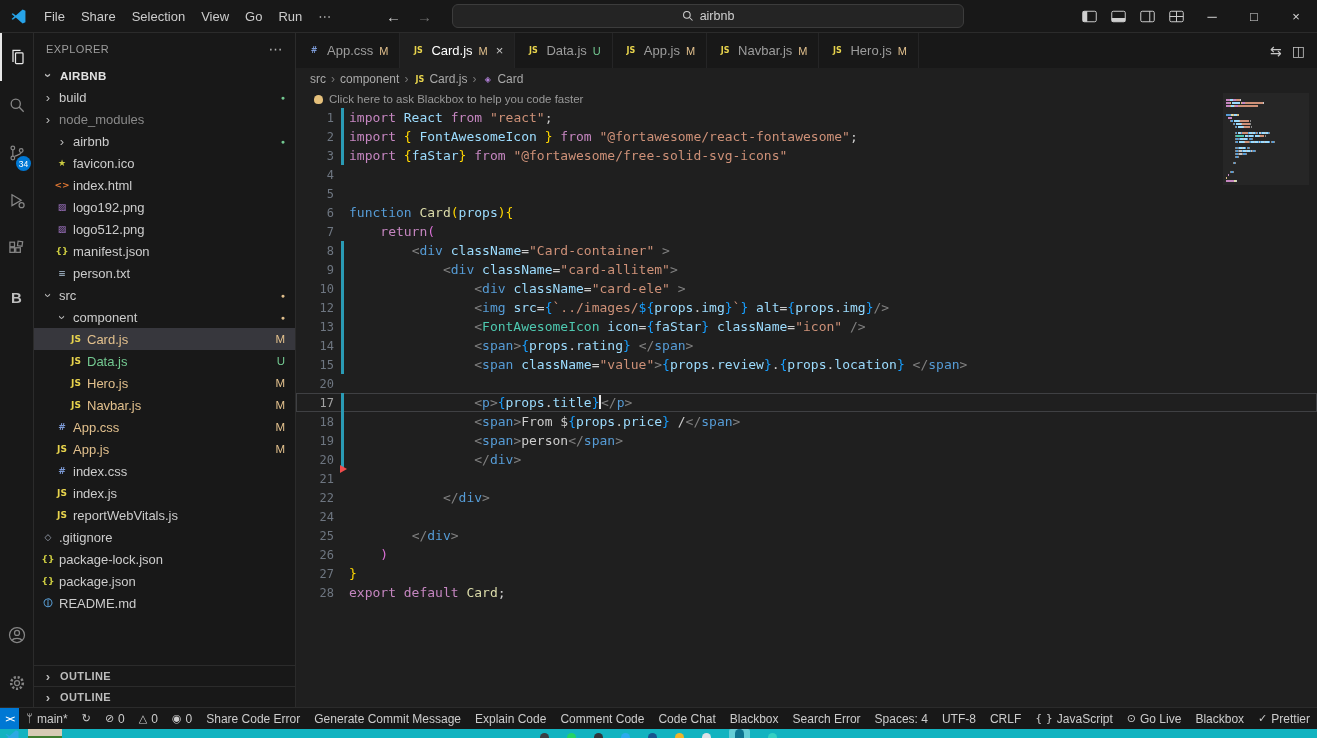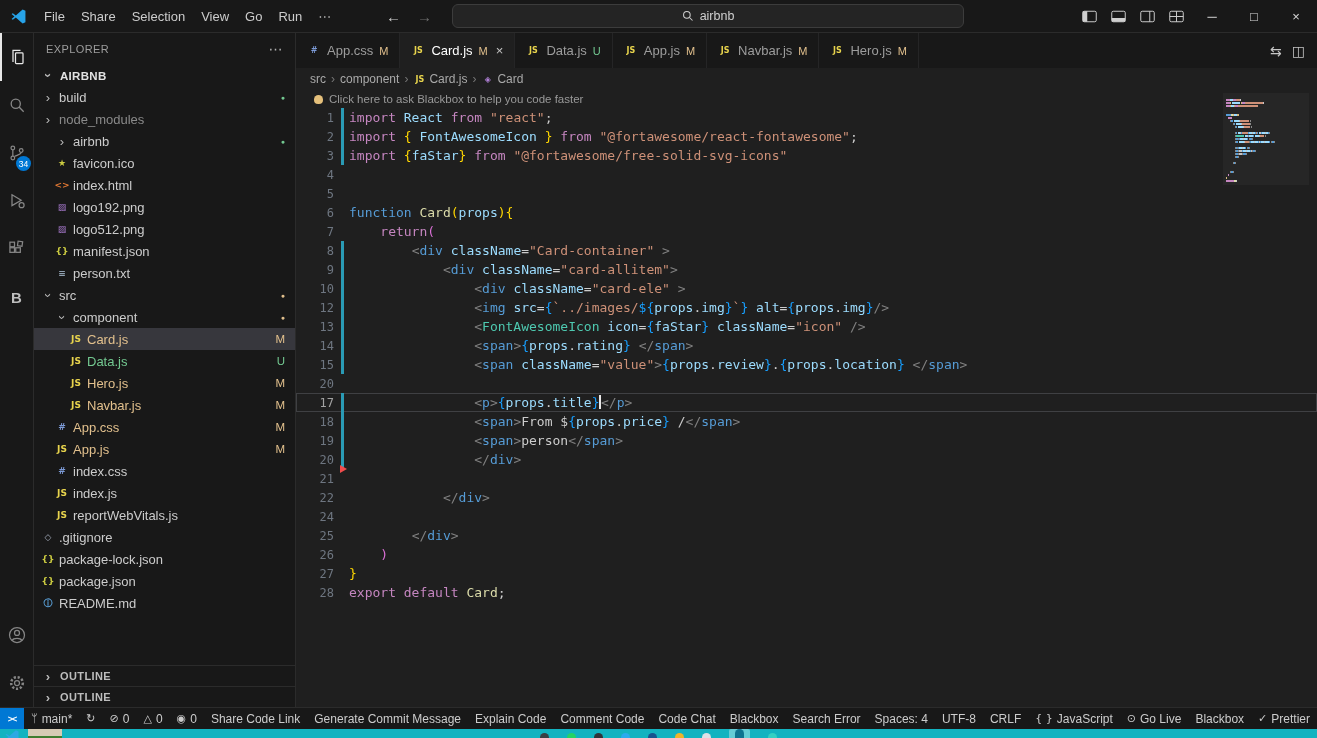--- a/index.html
+++ b/index.html
@@ -536,21 +536,21 @@
       </div>
       <div class="sb-item">
         <span class="sb-icon">△</span>
         <span>0</span>
       </div>
       <div class="sb-item">
         <span class="sb-icon">◉</span>
         <span>0</span>
       </div>
       <div class="sb-item">
-        <span>Share Code Link</span>
+        <span>Share Code Error</span>
       </div>
       <div class="sb-item">
         <span>Generate Commit Message</span>
       </div>
       <div class="sb-item">
         <span>Explain Code</span>
       </div>
       <div class="sb-item">
         <span>Comment Code</span>
       </div>

